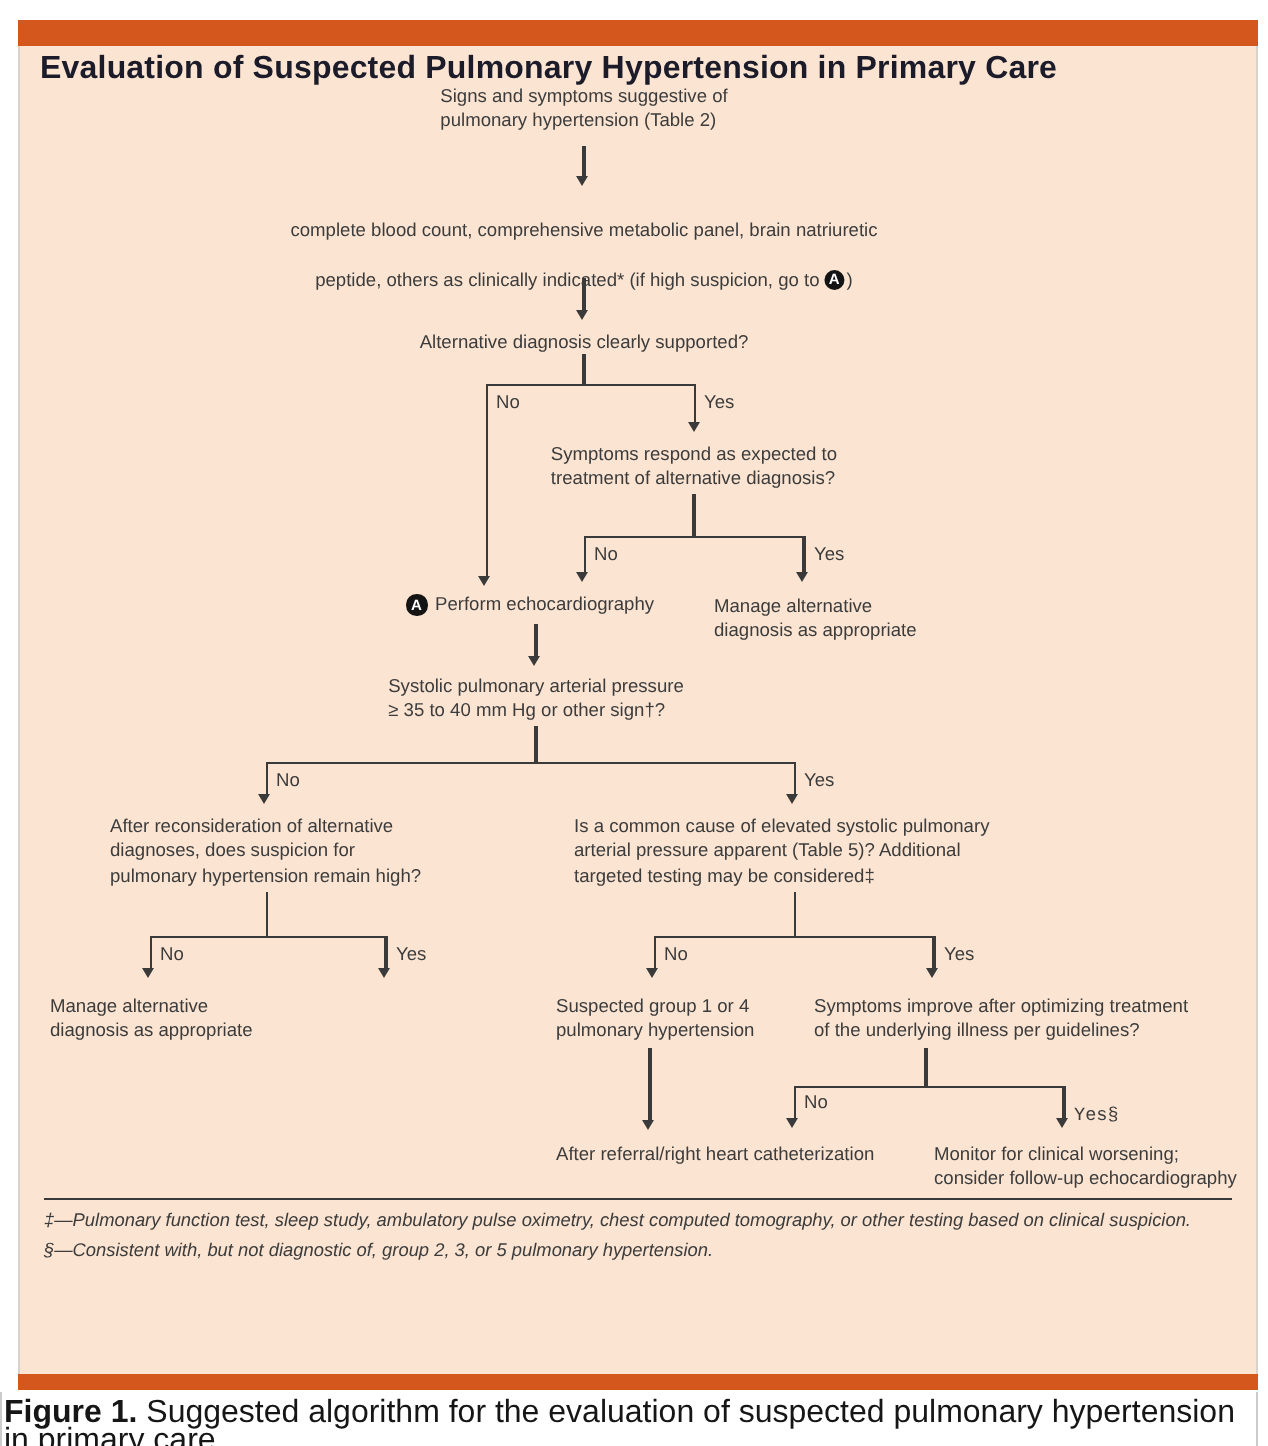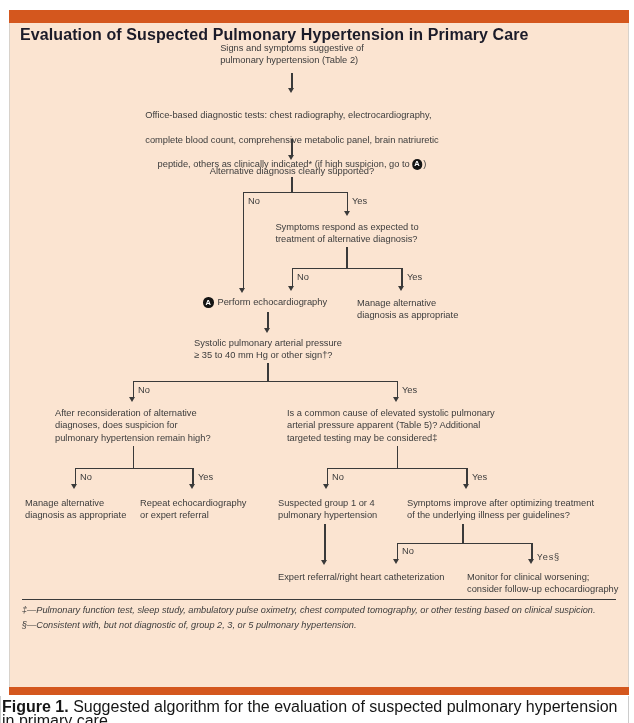--- a/index.html
+++ b/index.html
@@ -68,21 +68,20 @@
 
   <div class="fig-title">Evaluation of Suspected Pulmonary Hypertension in Primary Care</div>
 
   <div class="node center" style="left:292px; top:42px;">Signs and symptoms suggestive of
 pulmonary hypertension (Table 2)</div>
 
   <div class="vline" style="left:291.3px; top:73px; height:15px;"></div>
   <div class="tri" style="left:288.1px; top:88px;"></div>
 
   <div class="node center" style="left:292px; top:97px;">
-    <div class="nline">Office-based diagnostic tests: chest radiography, electrocardiography,</div>
     <div class="nline">complete blood count, comprehensive metabolic panel, brain natriuretic</div>
     <div class="l3row">
       <span>peptide, others as clinically indicated* (if high suspicion, go to</span>
       <span class="abadge">A</span>
       <span>)</span>
     </div>
   </div>
 
   <div class="vline" style="left:291.3px; top:139px; height:16px;"></div>
   <div class="tri" style="left:288.1px; top:155px;"></div>
@@ -154,40 +153,38 @@
   <div class="hline" style="left:326.6px; top:468px; width:141.2px;"></div>
   <div class="vline" style="left:326.6px; top:468px; height:16px;"></div>
   <div class="tri" style="left:323.4px; top:484px;"></div>
   <div class="vline" style="left:466.4px; top:468px; height:16px;"></div>
   <div class="tri" style="left:463.2px; top:484px;"></div>
   <div class="blabel" style="left:332px; top:472px;">No</div>
   <div class="blabel" style="left:472px; top:472px;">Yes</div>
 
   <div class="node" style="left:25px; top:497px;">Manage alternative
 diagnosis as appropriate</div>
-  <div class="node" style="left:140px; top:497px;">Repeat echocardiography
-or expert referral</div>
   <div class="node" style="left:278px; top:497px;">Suspected group 1 or 4
 pulmonary hypertension</div>
   <div class="node" style="left:407px; top:497px;">Symptoms improve after optimizing treatment
 of the underlying illness per guidelines?</div>
 
   <div class="vline" style="left:324.3px; top:524px; height:36px;"></div>
   <div class="tri" style="left:321.1px; top:560px;"></div>
 
   <div class="vline" style="left:462.3px; top:524px; height:19px;"></div>
   <div class="hline" style="left:396.6px; top:543px; width:136.2px;"></div>
   <div class="vline" style="left:396.6px; top:543px; height:16px;"></div>
   <div class="tri" style="left:393.4px; top:559px;"></div>
   <div class="vline" style="left:531.4px; top:543px; height:16px;"></div>
   <div class="tri" style="left:528.2px; top:559px;"></div>
   <div class="blabel" style="left:402px; top:546px;">No</div>
   <div class="blabel" style="left:537px; top:552px;font-family:Liberation Mono, monospace;">Yes§</div>
 
-  <div class="node" style="left:278px; top:571px;">Expert referral/right heart catheterization</div>
+  <div class="node" style="left:278px; top:571px;">After referral/right heart catheterization</div>
   <div class="node" style="left:467px; top:571px;">Monitor for clinical worsening;
 consider follow-up echocardiography</div>
 
   <div class="sepline"></div>
   <div class="footnotes">
     <div class="footnote">‡—Pulmonary function test, sleep study, ambulatory pulse oximetry, chest computed tomography, or other testing based on clinical suspicion.</div>
     <div class="footnote">§—Consistent with, but not diagnostic of, group 2, 3, or 5 pulmonary hypertension.</div>
   </div>
 
   <div class="caption">

